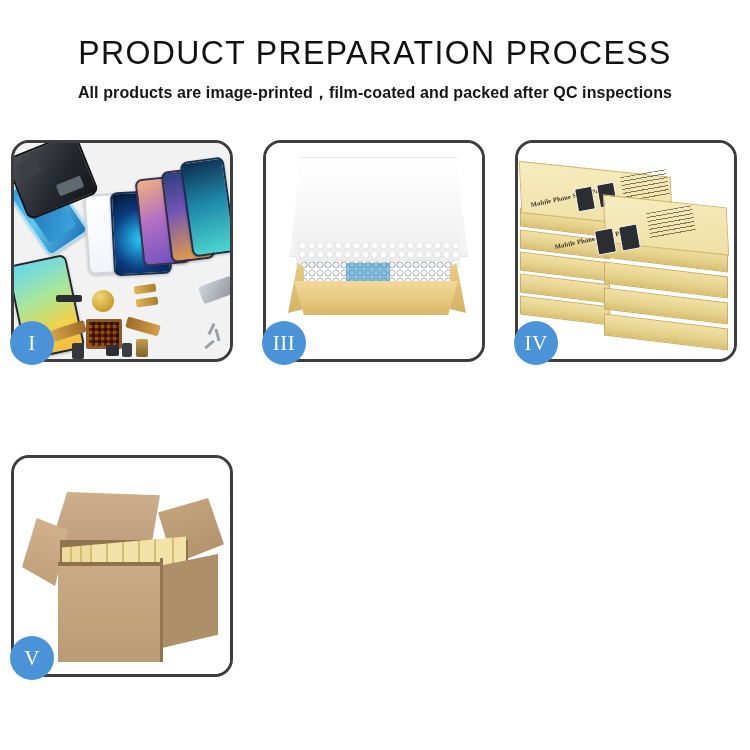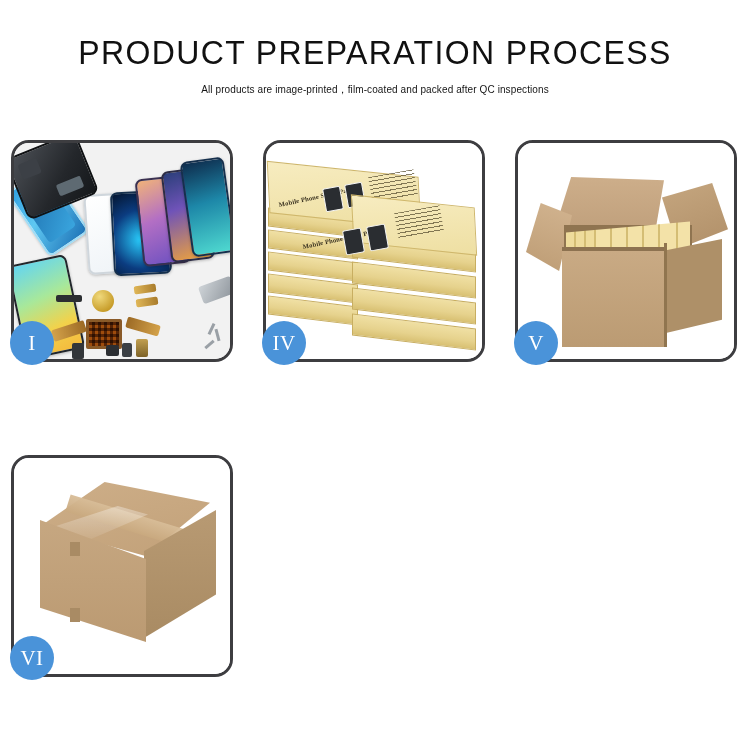--- a/index.html
+++ b/index.html
@@ -34,22 +34,22 @@
     font-weight: 400;
     letter-spacing: 1.4px;
     color: #111111;
     line-height: 1.05;
     white-space: nowrap;
     transform: scaleX(0.97);
   }
   .subtitle {
     margin-top: 12px;
     font-family: "Liberation Sans", sans-serif;
-    font-size: 10px;
-    font-weight: 400;
+    font-size: 16px;
+    font-weight: 700;
     letter-spacing: 0.1px;
     color: #151515;
     white-space: nowrap;
   }
 
   
   .grid {
     position: absolute;
     top: 140px;
     left: 11px;
@@ -469,20 +469,34 @@
           <div class="prt prt-tool"></div>
           <div class="prt prt-screw1"></div>
           <div class="prt prt-screw2"></div>
           <div class="prt prt-screw3"></div>
         </div>
       </div>
       <div class="badge">I</div>
     </div>
 
 
+    <div class="panel">
+      <div class="panel-clip">
+        <div class="panel-photo scene-mailer">
+          <div class="ml-backlid"></div>
+          <div class="ml-inner"></div>
+          <div class="ml-foam"></div>
+          <div class="ml-contents"></div>
+          <div class="ml-side-l"></div>
+          <div class="ml-side-r"></div>
+          <div class="ml-front"></div>
+        </div>
+      </div>
+      <div class="badge">III</div>
+    </div>
 
     <div class="panel">
       <div class="panel-clip">
         <div class="panel-photo scene-stack">
 
           <div class="sb" style="left:2px;top:70px;width:88px;height:17px;transform:skewY(7deg);"></div>
           <div class="sb" style="left:2px;top:92px;width:88px;height:17px;transform:skewY(7deg);"></div>
           <div class="sb" style="left:2px;top:114px;width:88px;height:17px;transform:skewY(7deg);"></div>
           <div class="sb" style="left:2px;top:136px;width:88px;height:17px;transform:skewY(7deg);"></div>
           <div class="sb" style="left:2px;top:158px;width:88px;height:17px;transform:skewY(7deg);"></div>
@@ -518,29 +532,15 @@
           <div class="ct-goods"></div>
           <div class="ct-rim"></div>
           <div class="ct-side"></div>
           <div class="ct-front"></div>
           <div class="ct-edge"></div>
         </div>
       </div>
       <div class="badge">V</div>
     </div>
 
-    <div class="panel">
-      <div class="panel-clip">
-        <div class="panel-photo scene-sealed">
-          <div class="sc-top"></div>
-          <div class="sc-tape"></div>
-          <div class="sc-crease"></div>
-          <div class="sc-side"></div>
-          <div class="sc-front"></div>
-          <div class="sc-seam"></div>
-          <div class="sc-seam2"></div>
-        </div>
-      </div>
-      <div class="badge">VI</div>
-    </div>
 
   </div>
 </div>
 
 </body></html>

